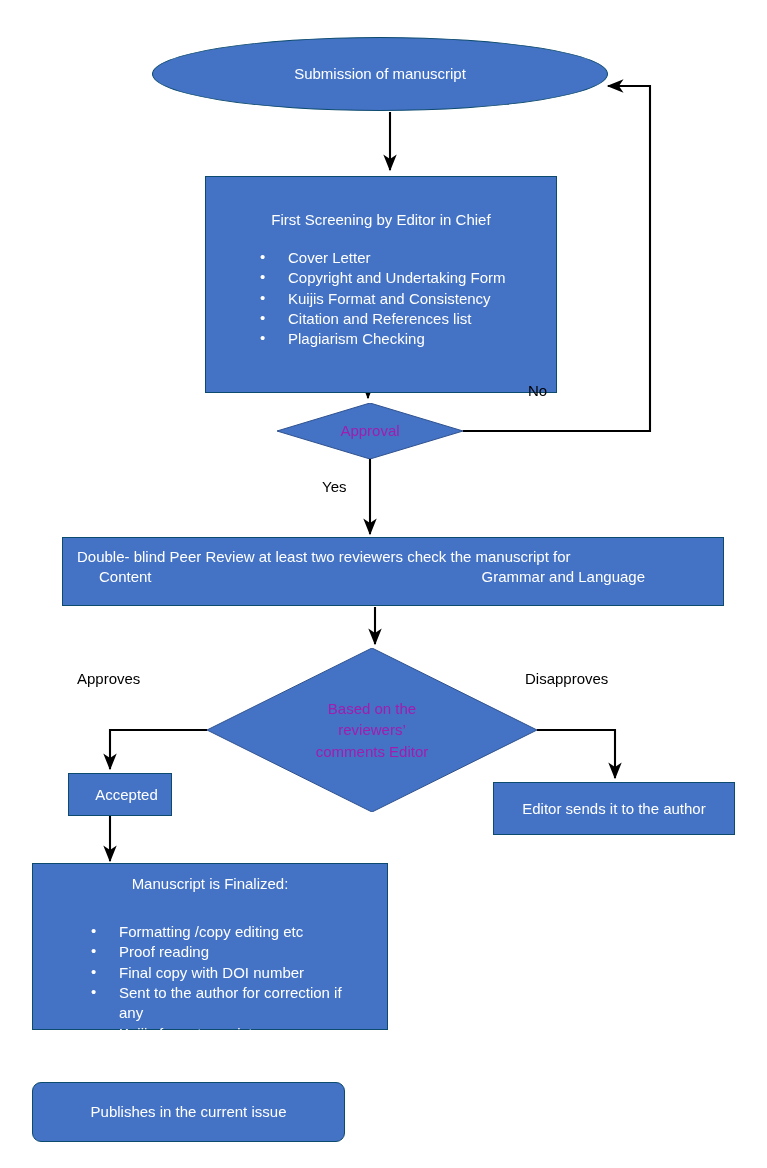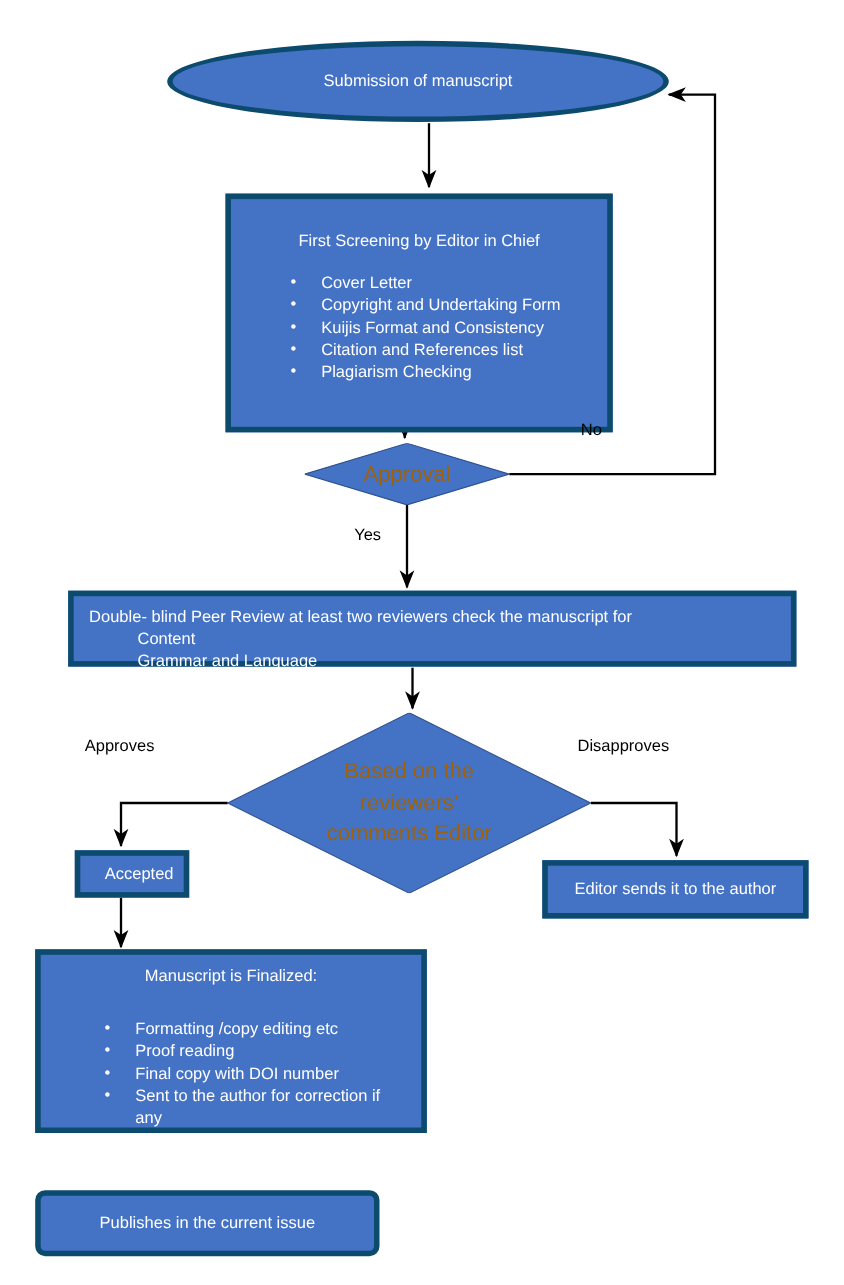--- a/index.html
+++ b/index.html
@@ -24,21 +24,21 @@
     top: 0;
     width: 767px;
     height: 1168px;
     pointer-events: none;
   }
   .node {
     position: absolute;
     box-sizing: border-box;
     color: #ffffff;
     background: #4472C4;
-    border: 5px solid #0c4a6e;
+    border: 1px solid #0c4a6e;
     display: flex;
     flex-direction: column;
     justify-content: center;
     font-size: 15px;
     line-height: 1.32;
   }
   .node.center-text {
     align-items: center;
     text-align: center;
   }
@@ -59,23 +59,23 @@
   }
   .diamond-shape {
     position: absolute;
     left: 0;
     top: 0;
     width: 100%;
     height: 100%;
   }
   .diamond-label {
     position: relative;
-    color: #a16207;
-    text-align: center;
-    font-size: 20px;
+    color: #a21caf;
+    text-align: center;
+    font-size: 15px;
     line-height: 1.42;
     z-index: 2;
     pointer-events: none;
   }
   .box-title {
     text-align: center;
     margin: 0;
     padding: 0 6px 2px 6px;
     font-size: 15px;
   }
@@ -103,22 +103,21 @@
     font-size: 15px;
     white-space: nowrap;
   }
   .peer-line1 {
     padding: 0 14px;
     text-align: left;
   }
   .peer-line2 {
     display: flex;
     justify-content: space-between;
-    padding: 0 78px 0 58px;
-    flex-direction: column;
+    padding: 0 78px 0 36px;
   }
   .finalized-title {
     text-align: center;
     padding-bottom: 12px;
   }
 </style>
 </head>
 <body>
 
 <div id="canvas">

